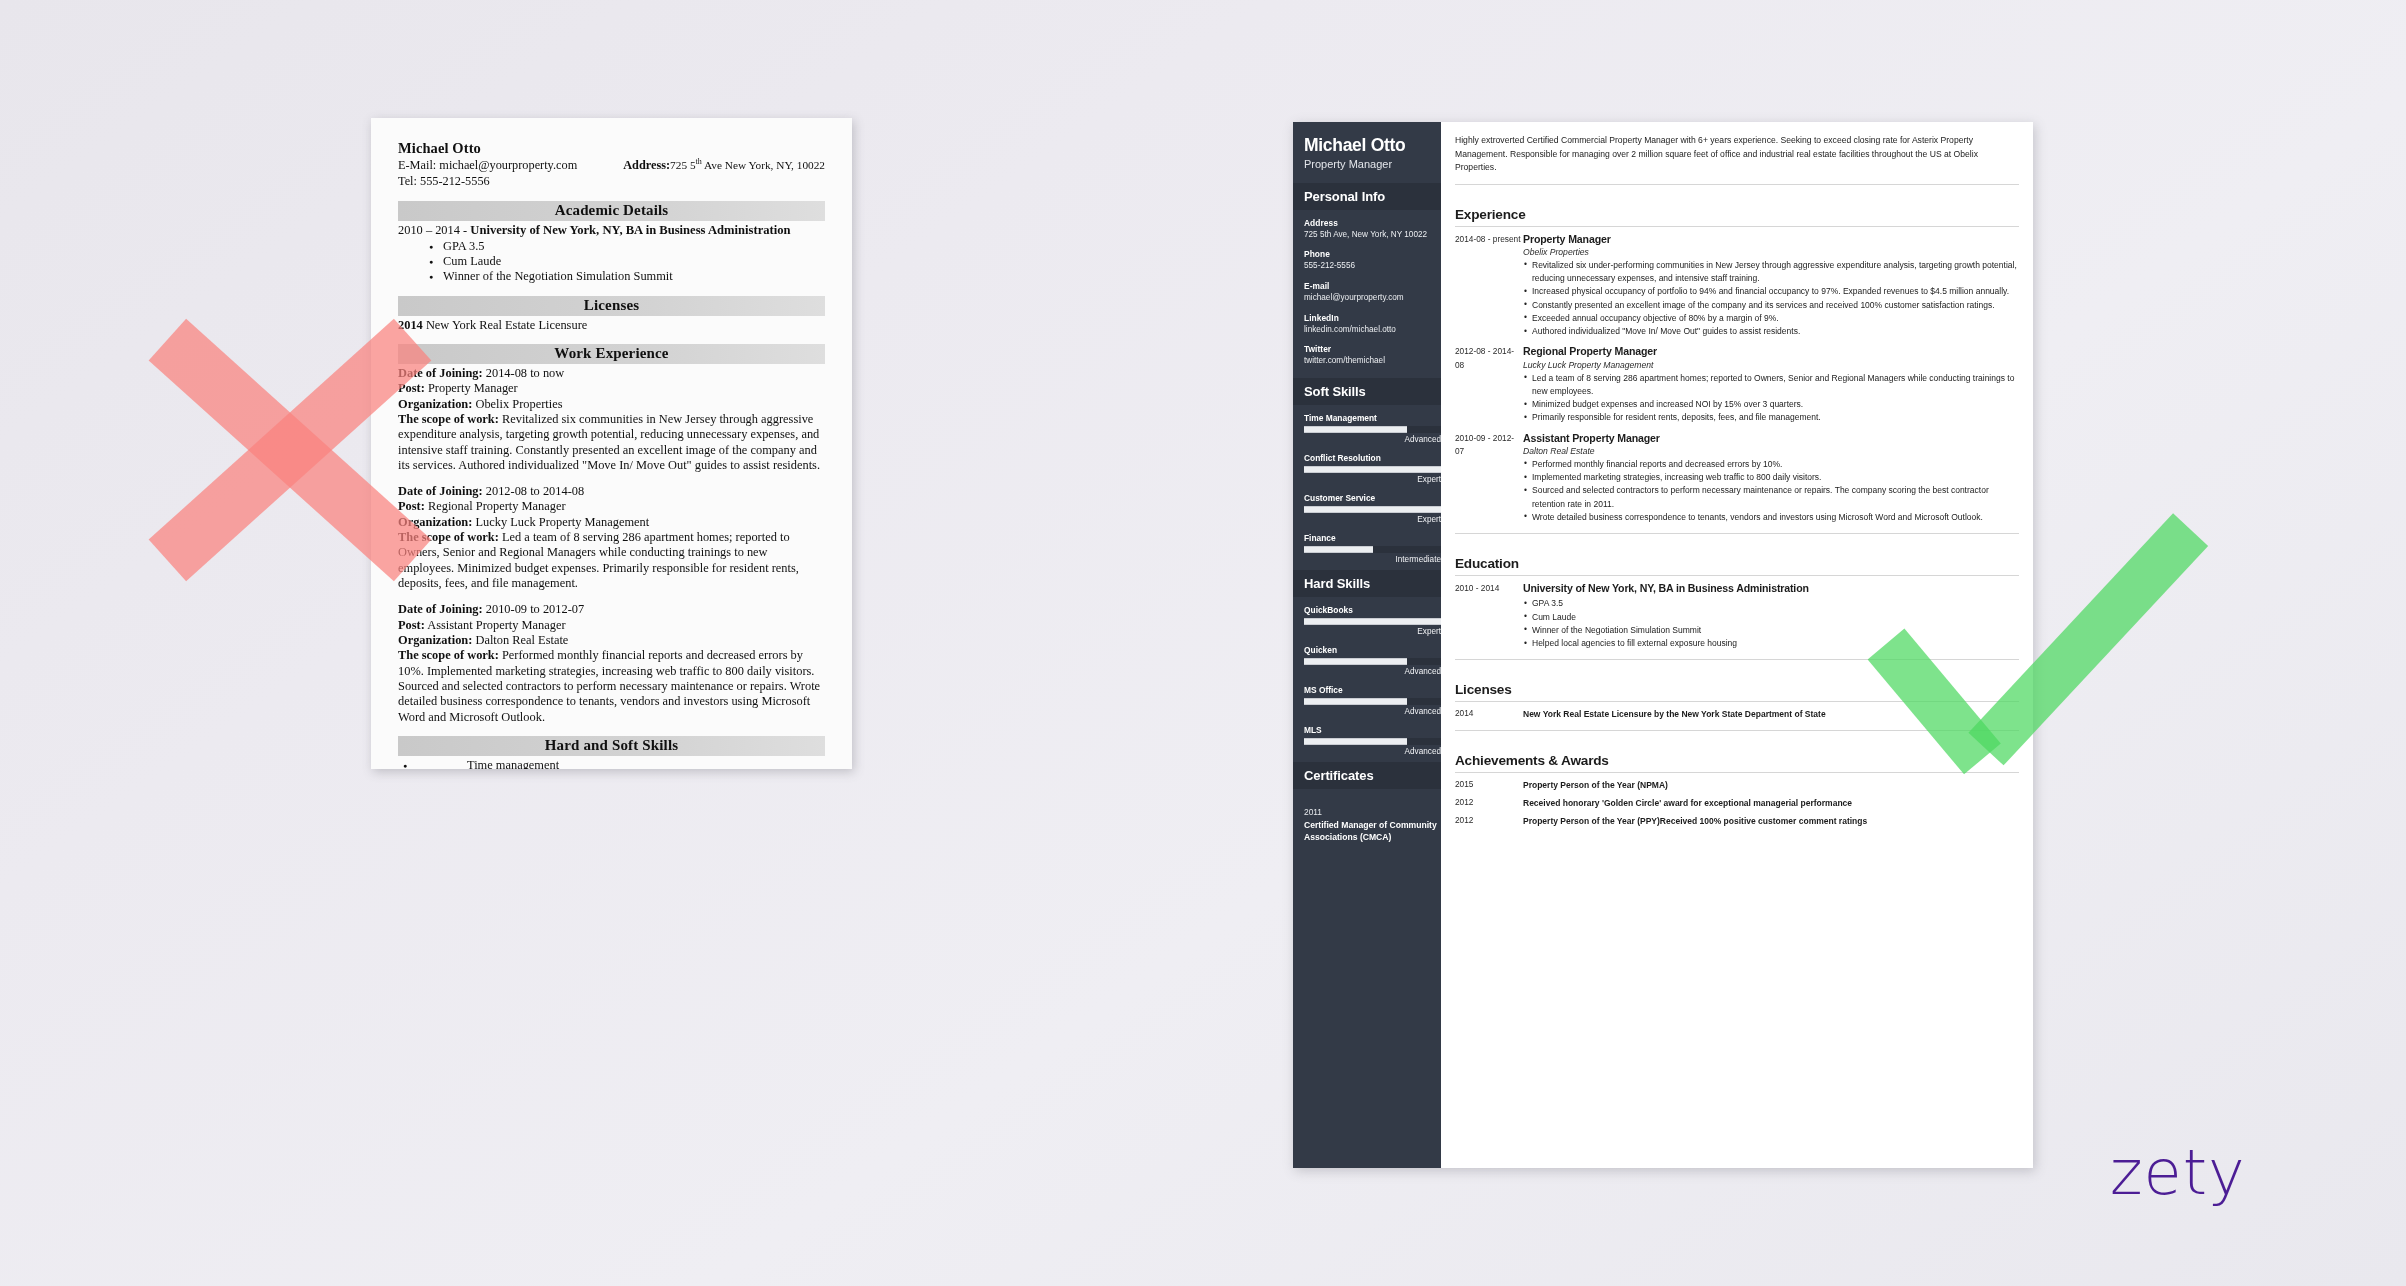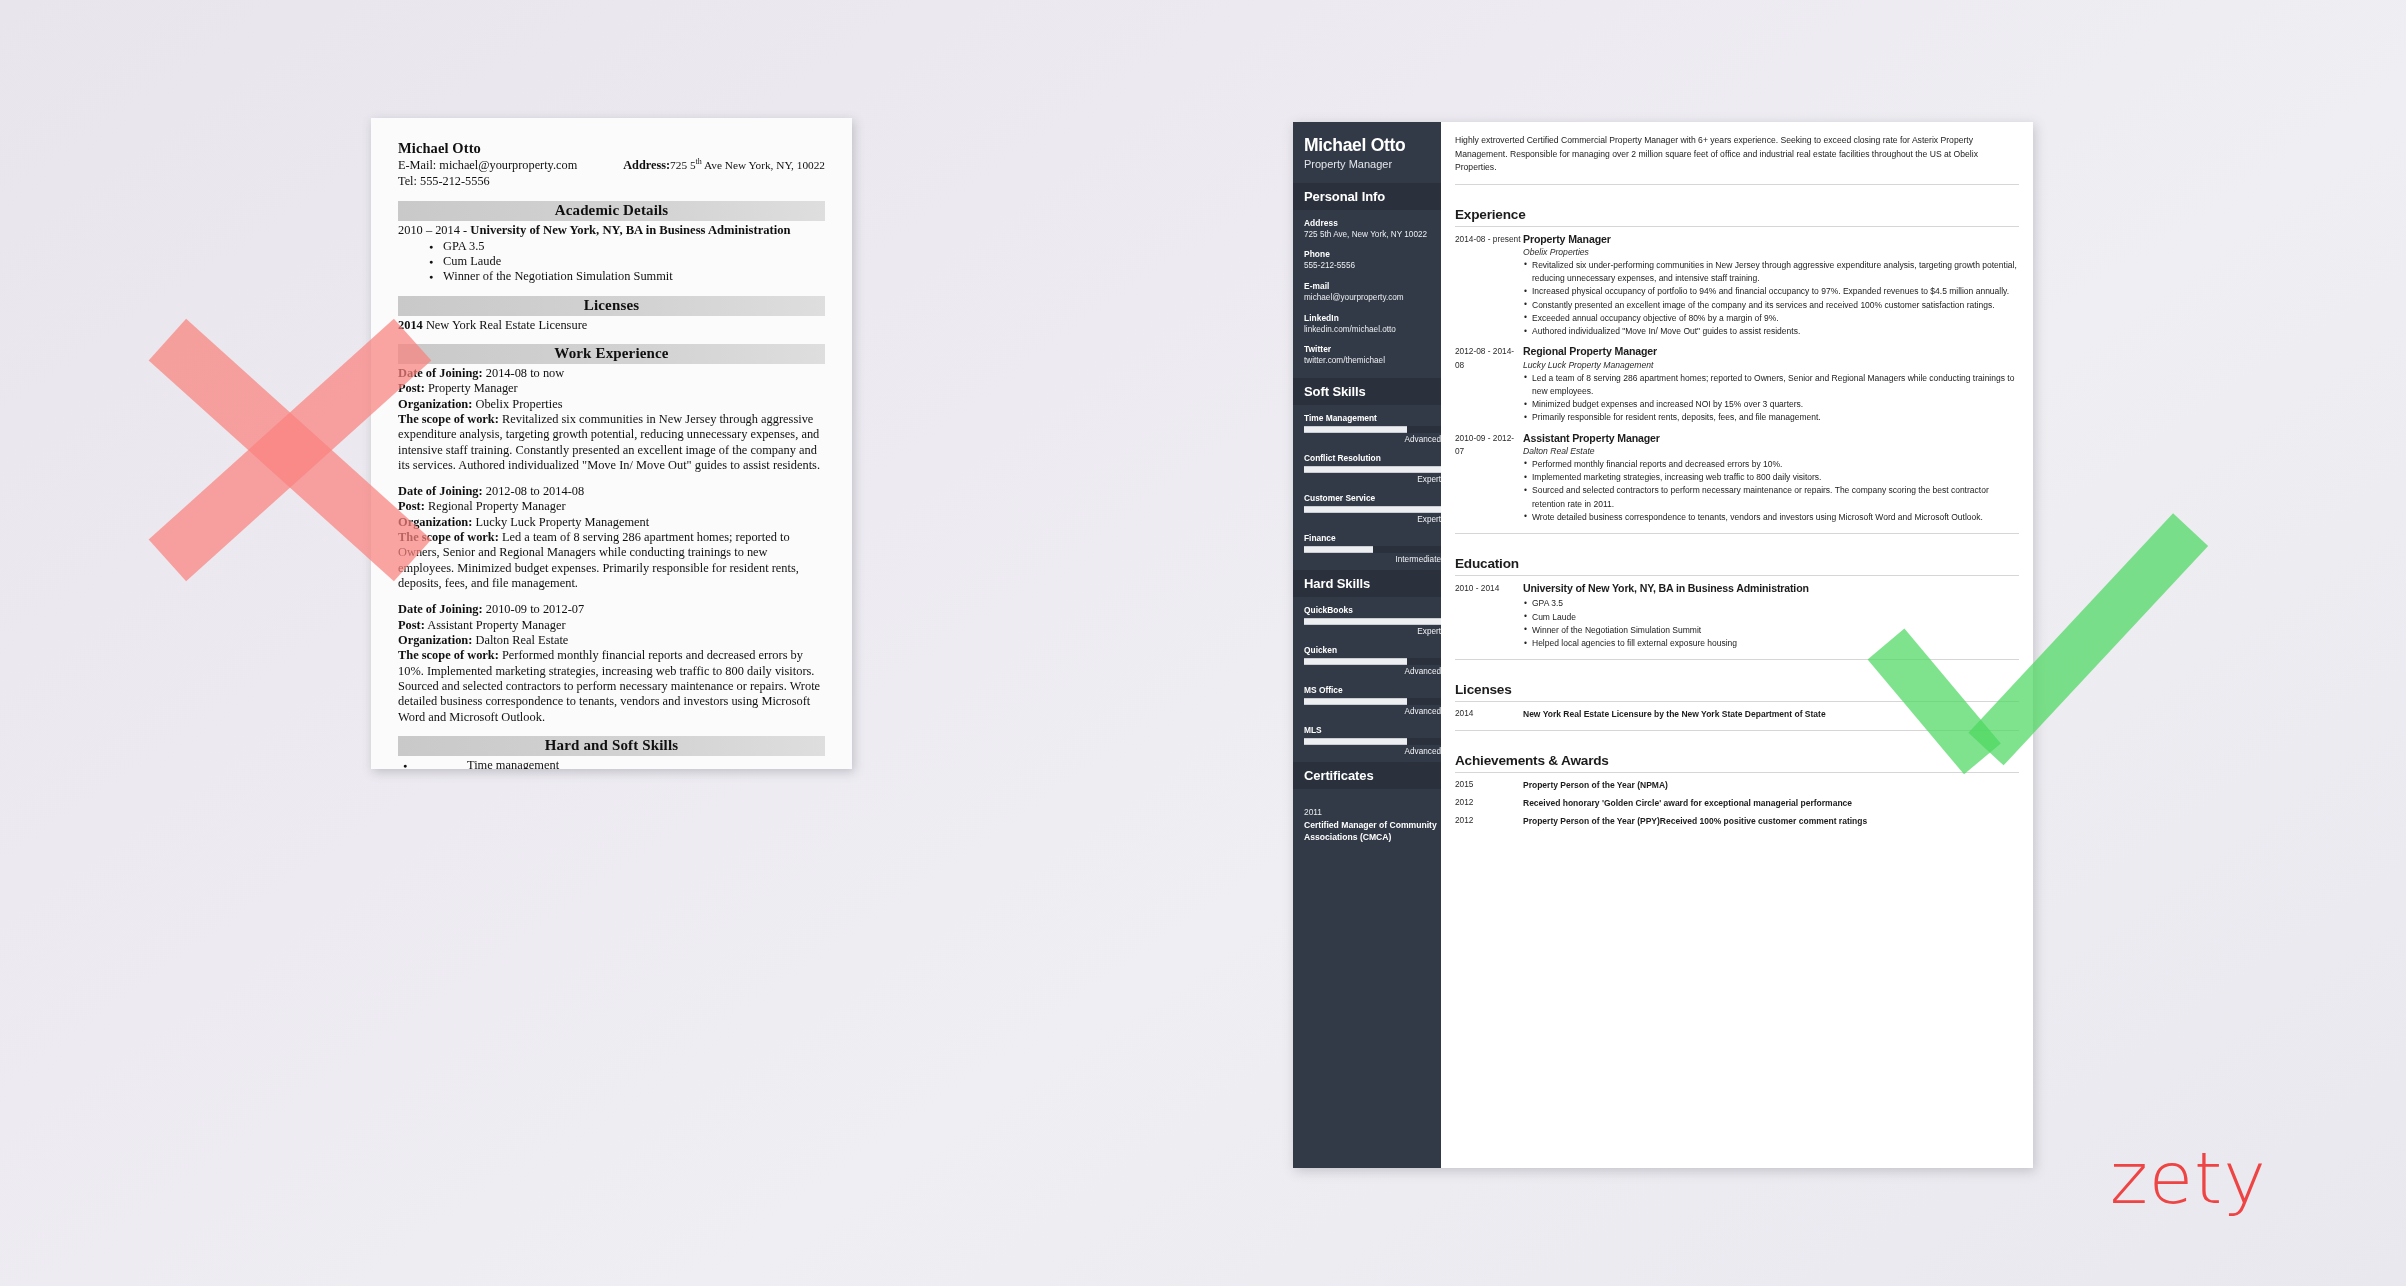--- a/index.html
+++ b/index.html
@@ -131,21 +131,21 @@
     transform: rotate(50deg); transform-origin: left center;
   }
   #v-mark i.l {
     width: 300px; height: 48px; left: 106px; top: 255px;
     transform: rotate(-47deg); transform-origin: left center;
   }
 
   
   #zety {
     position: absolute; left: 2110px; top: 1142px;
-    font-size: 72px; color: #ef4444; letter-spacing: 1px;
+    font-size: 62px; color: #4c1d95; letter-spacing: 1px;
     font-family: "DejaVu Sans", sans-serif; font-weight: 300;
     line-height: 1;
   }
 </style>
 </head>
 <body>
 
 <div id="bad-page">
   <div class="nm">Michael Otto</div>
   <div class="ct-row">

